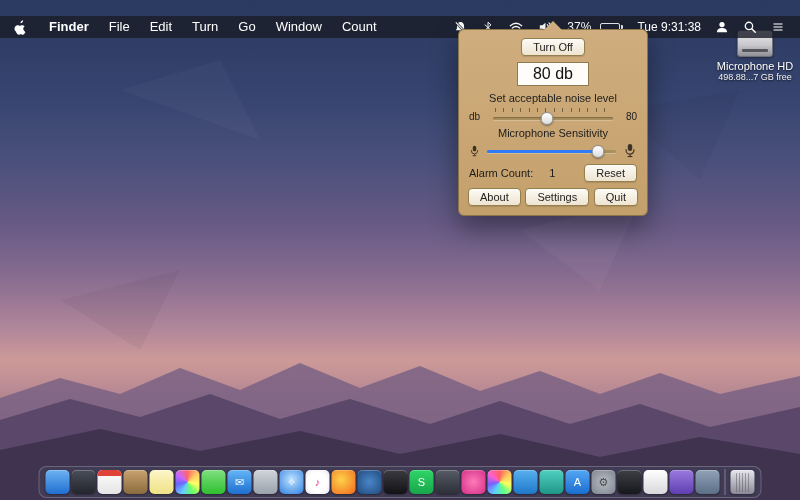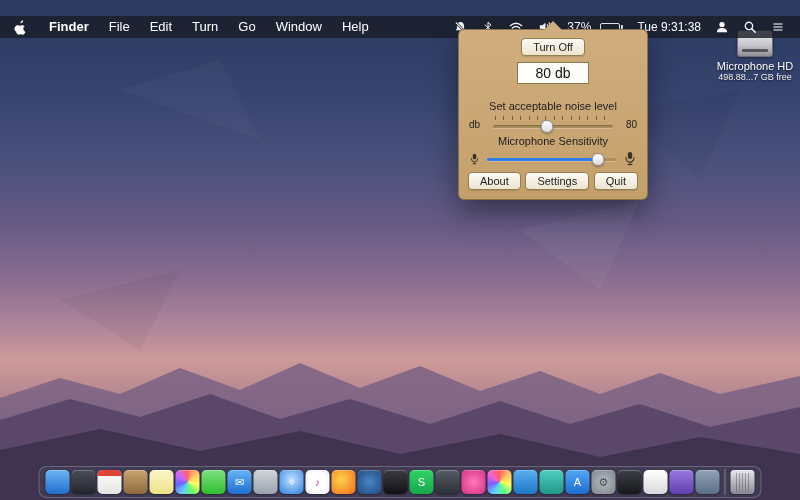--- a/index.html
+++ b/index.html
@@ -33,22 +33,22 @@
     border:1px solid #8a7347; border-radius:6px;
     box-shadow:0 12px 28px rgba(0,0,0,.4);
     padding:8px 0 9px; color:#1d1d1d; font-size:11px; }
   .popover::before { content:""; position:absolute; top:-9px; left:calc(50% - 9px);
     border-left:9px solid transparent; border-right:9px solid transparent;
     border-bottom:9px solid #d0ad7e; }
   .pop-row { display:flex; align-items:flex-end; justify-content:center; }
   .pop-btn { font-family:"Liberation Sans",sans-serif; font-size:11px; color:#222;
     background:linear-gradient(180deg,#fdfbf6,#eee4d0); border:1px solid #94804f;
     border-radius:4px; padding:2px 11px; box-shadow:0 1px 1px rgba(255,255,255,.35) inset, 0 1px 1px rgba(0,0,0,.12); cursor:default; }
-  .value-box { width:72px; margin:6px auto 16px; background:#fefdfa; border:1px solid #8f7a4e;
-    text-align:center; font-size:14px; padding:2px 0; color:#111; }
+  .value-box { width:72px; margin:6px auto 6px; background:#fefdfa; border:1px solid #8f7a4e;
+    text-align:center; font-size:16px; padding:2px 0; color:#111; }
   .pop-label { text-align:center; margin:2px 0 3px; }
   .slider-row { display:flex; align-items:center; padding:0 10px; margin-bottom:2px; }
   .slider-end-label { font-size:10px; width:16px; }
   .slider-end-label.right { text-align:right; }
   .noise-slider { flex:1; position:relative; height:18px; margin:0 4px; }
   .noise-ticks { position:absolute; top:1px; left:6px; right:5px; height:4px;
     background:repeating-linear-gradient(90deg,#73613c 0 1px, transparent 1px 8.4px); }
   .noise-track { position:absolute; top:10px; left:4px; right:4px; height:3px;
     background:#a98f5d; border-radius:2px; box-shadow:0 1px 0 rgba(255,255,255,.25), 0 1px 1px rgba(0,0,0,.25) inset; }
   .slider-thumb { position:absolute; top:5px; width:13px; height:13px; border-radius:50%;
@@ -113,21 +113,21 @@
       <svg width="13" height="15" viewBox="0 0 170 195" fill="#fff">
           <path d="M150.37 155.25c-2.45 5.66-5.35 10.87-8.71 15.66-4.58 6.53-8.33 11.05-11.22 13.56-4.48 4.12-9.28 6.23-14.42 6.35-3.69 0-8.14-1.05-13.32-3.18-5.2-2.12-9.97-3.17-14.34-3.17-4.58 0-9.49 1.05-14.75 3.17-5.26 2.13-9.5 3.24-12.74 3.35-4.93.21-9.84-1.96-14.75-6.52-3.13-2.73-7.04-7.41-11.73-14.04-5.03-7.08-9.17-15.29-12.41-24.65C8.47 135.67 6.73 125.88 6.73 116.4c0-10.86 2.35-20.22 7.04-28.07 3.69-6.3 8.61-11.27 14.76-14.92s12.79-5.51 19.95-5.63c3.91 0 9.05 1.21 15.43 3.59 6.36 2.39 10.45 3.6 12.24 3.6 1.34 0 5.88-1.42 13.57-4.24 7.27-2.62 13.41-3.7 18.44-3.28 13.63 1.1 23.87 6.47 30.68 16.15-12.19 7.39-18.22 17.73-18.1 31 .11 10.34 3.86 18.94 11.23 25.77 3.34 3.17 7.07 5.62 11.22 7.36-.9 2.61-1.85 5.11-2.86 7.51zM119.11 7.24c0 8.1-2.96 15.67-8.86 22.67-7.12 8.32-15.73 13.13-25.07 12.38a25.2 25.2 0 0 1-.19-3.07c0-7.78 3.39-16.1 9.4-22.91 3-3.45 6.82-6.31 11.45-8.6 4.62-2.25 8.99-3.5 13.1-3.71.12 1.08.17 2.17.17 3.24z"></path>
         </svg>
     </span>
     <span class="mi bold">Finder</span>
     <span class="mi">File</span>
     <span class="mi">Edit</span>
     <span class="mi">Turn</span>
     <span class="mi">Go</span>
     <span class="mi">Window</span>
-    <span class="mi">Help</span>
+    <span class="mi">Count</span>
   </div>
   <div class="menu-right">
     <span class="status-item">
       <svg width="15" height="15" viewBox="0 0 16 16">
           <path d="M8 2 C5.6 2 4.2 4 4.2 6.4 L4.2 9 L3 11 L13 11 L11.8 9 L11.8 6.4 C11.8 4 10.4 2 8 2 Z" fill="#fff"></path>
           <circle cx="8" cy="12.6" r="1.2" fill="#fff"></circle>
           <line x1="3" y1="2.6" x2="13" y2="13" stroke="#1a1d28" stroke-width="2.6"></line>
           <line x1="3" y1="2.6" x2="13" y2="13" stroke="#fff" stroke-width="1.2"></line>
         </svg>
     </span>
@@ -207,20 +207,25 @@
       <div class="mic-fill" style="width: 86%;"></div>
       <div class="slider-thumb" style="left: 86%;"></div>
     </div>
     <svg width="14" height="17" viewBox="0 0 16 17">
         <rect x="5.5" y="1" width="5" height="8" rx="2.5" fill="#3a3325"></rect>
         <path d="M3.5 7 v1.2 a4.5 4.5 0 0 0 9 0 V7" fill="none" stroke="#3a3325" stroke-width="1.3"></path>
         <line x1="8" y1="13" x2="8" y2="15" stroke="#3a3325" stroke-width="1.3"></line>
         <line x1="5.3" y1="15.4" x2="10.7" y2="15.4" stroke="#3a3325" stroke-width="1.3"></line>
       </svg>
   </div>
+  <div class="alarm-row">
+    <span>Alarm Count:</span>
+    <span class="alarm-value">1</span>
+    <button class="pop-btn">Reset</button>
+  </div>
   <div class="bottom-row">
     <button class="pop-btn">About</button>
     <button class="pop-btn">Settings</button>
     <button class="pop-btn">Quit</button>
   </div>
 </div>
 
 <div class="hd-item">
   <div class="hd-graphic"></div>
   <div class="hd-title">Microphone HD</div>

